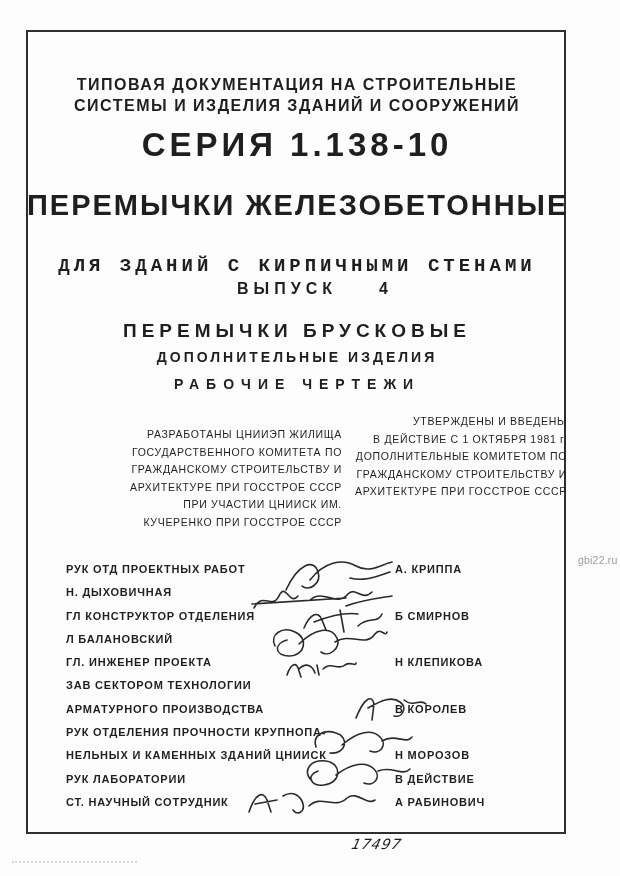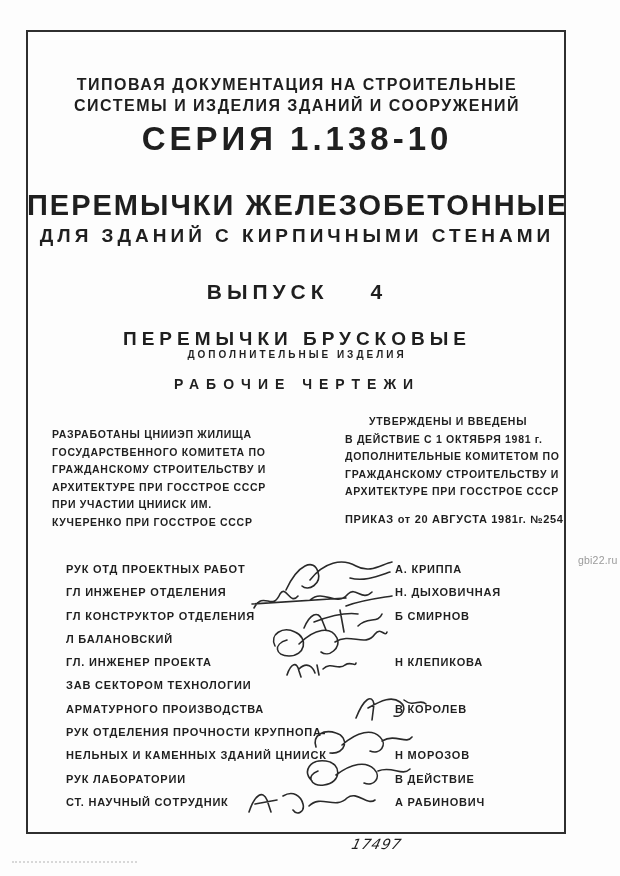--- a/index.html
+++ b/index.html
@@ -9,26 +9,26 @@
   }
   .frame{
     position:absolute;left:26px;top:30px;width:540px;height:804px;
     border:2px solid #2f2f2f;box-sizing:border-box;background:transparent;
   }
   .cline{position:absolute;left:27px;width:540px;text-align:center;font-weight:bold;white-space:nowrap;}
   .hdr{font-size:16px;letter-spacing:1.5px;}
   .series{font-size:33px;letter-spacing:4px;}
   .main-title{font-size:29px;letter-spacing:2px;}
   .subtitle{font-size:19px;letter-spacing:4px;}
-  .issue{font-size:21px;letter-spacing:5px;}
+  .issue{font-size:16px;letter-spacing:5px;padding-left:18px;}
   .issue .num{margin-left:42px;}
   .section{font-size:19px;letter-spacing:5px;}
-  .subsection{font-size:10px;letter-spacing:3px;}
+  .subsection{font-size:14px;letter-spacing:3px;}
   .doctype{font-size:14px;letter-spacing:7px;}
-  .col{position:absolute;font-size:10.5px;font-weight:bold;letter-spacing:0.7px;line-height:17.6px;white-space:nowrap;}
+  .col{position:absolute;font-size:10.5px;font-weight:normal;letter-spacing:0.7px;line-height:17.6px;white-space:nowrap;text-align:right;}
   .col-left{left:52px;top:426px;width:290px;}
   .col-right{left:345px;top:413px;width:222px;}
   .col-right .indent{padding-left:24px;}
   .order-line{margin-top:10px;font-size:11px;}
   .sig-table{position:absolute;left:66px;top:563px;width:500px;}
   .sig-row{display:flex;height:23.3px;align-items:flex-start;font-size:11px;font-weight:bold;letter-spacing:0.8px;white-space:nowrap;}
   .sig-row .lbl{width:329px;flex:none;}
   .sig-row .nm{flex:1;}
   .sig{position:absolute;}
   .sig path{fill:none;stroke:#2a2a2a;stroke-width:1.6;stroke-linecap:round;stroke-linejoin:round;}
@@ -42,57 +42,55 @@
 </head>
 <body>
 
 <div class="page">
 
   <div class="frame"></div>
 
   <div class="cline hdr" style="top:76px;">ТИПОВАЯ ДОКУМЕНТАЦИЯ НА СТРОИТЕЛЬНЫЕ</div>
   <div class="cline hdr" style="top:97px;">СИСТЕМЫ И ИЗДЕЛИЯ ЗДАНИЙ И СООРУЖЕНИЙ</div>
 
-  <div class="cline series" style="top:120px;">СЕРИЯ 1.138-10</div>
+  <div class="cline series" style="top:126px;">СЕРИЯ 1.138-10</div>
   <div class="cline main-title" style="top:189px;">ПЕРЕМЫЧКИ ЖЕЛЕЗОБЕТОННЫЕ</div>
-  <div class="cline subtitle" style="top:225px;">ДЛЯ ЗДАНИЙ С КИРПИЧНЫМИ СТЕНАМИ</div>
+  <div class="cline subtitle" style="top:255px;font-family:Liberation Mono, monospace;">ДЛЯ ЗДАНИЙ С КИРПИЧНЫМИ СТЕНАМИ</div>
 
   <div class="cline issue" style="top:280px;">
     <span>ВЫПУСК</span><span class="num">4</span>
   </div>
 
-  <div class="cline section" style="top:328px;">ПЕРЕМЫЧКИ БРУСКОВЫЕ</div>
+  <div class="cline section" style="top:320px;">ПЕРЕМЫЧКИ БРУСКОВЫЕ</div>
   <div class="cline subsection" style="top:349px;">ДОПОЛНИТЕЛЬНЫЕ ИЗДЕЛИЯ</div>
   <div class="cline doctype" style="top:376px;">РАБОЧИЕ ЧЕРТЕЖИ</div>
 
   <div class="col col-left">
     <div>РАЗРАБОТАНЫ ЦНИИЭП ЖИЛИЩА</div>
     <div>ГОСУДАРСТВЕННОГО КОМИТЕТА ПО</div>
     <div>ГРАЖДАНСКОМУ СТРОИТЕЛЬСТВУ И</div>
     <div>АРХИТЕКТУРЕ ПРИ ГОССТРОЕ СССР</div>
     <div>ПРИ УЧАСТИИ ЦНИИСК ИМ.</div>
     <div>КУЧЕРЕНКО ПРИ ГОССТРОЕ СССР</div>
   </div>
 
   <div class="col col-right">
     <div class="indent">УТВЕРЖДЕНЫ И ВВЕДЕНЫ</div>
     <div>В ДЕЙСТВИЕ С 1 ОКТЯБРЯ 1981 г.</div>
     <div>ДОПОЛНИТЕЛЬНЫЕ КОМИТЕТОМ ПО</div>
     <div>ГРАЖДАНСКОМУ СТРОИТЕЛЬСТВУ И</div>
     <div>АРХИТЕКТУРЕ ПРИ ГОССТРОЕ СССР</div>
-    <div class="order-line">ПРИКАЗ от 20 АВГУСТА 1981г. №254</div>
   </div>
 
   <div class="sig-table">
     <div class="sig-row">
       <span class="lbl">РУК ОТД ПРОЕКТНЫХ РАБОТ</span>
       <span class="nm">А. КРИППА</span>
     </div>
     <div class="sig-row">
-      <span class="lbl">ГЛ ИНЖЕНЕР ОТДЕЛЕНИЯ</span>
       <span class="nm">Н. ДЫХОВИЧНАЯ</span>
     </div>
     <div class="sig-row">
       <span class="lbl">ГЛ КОНСТРУКТОР ОТДЕЛЕНИЯ</span>
       <span class="nm">Б СМИРНОВ</span>
     </div>
     <div class="sig-row">
       <span class="nm">Л БАЛАНОВСКИЙ</span>
     </div>
     <div class="sig-row">

